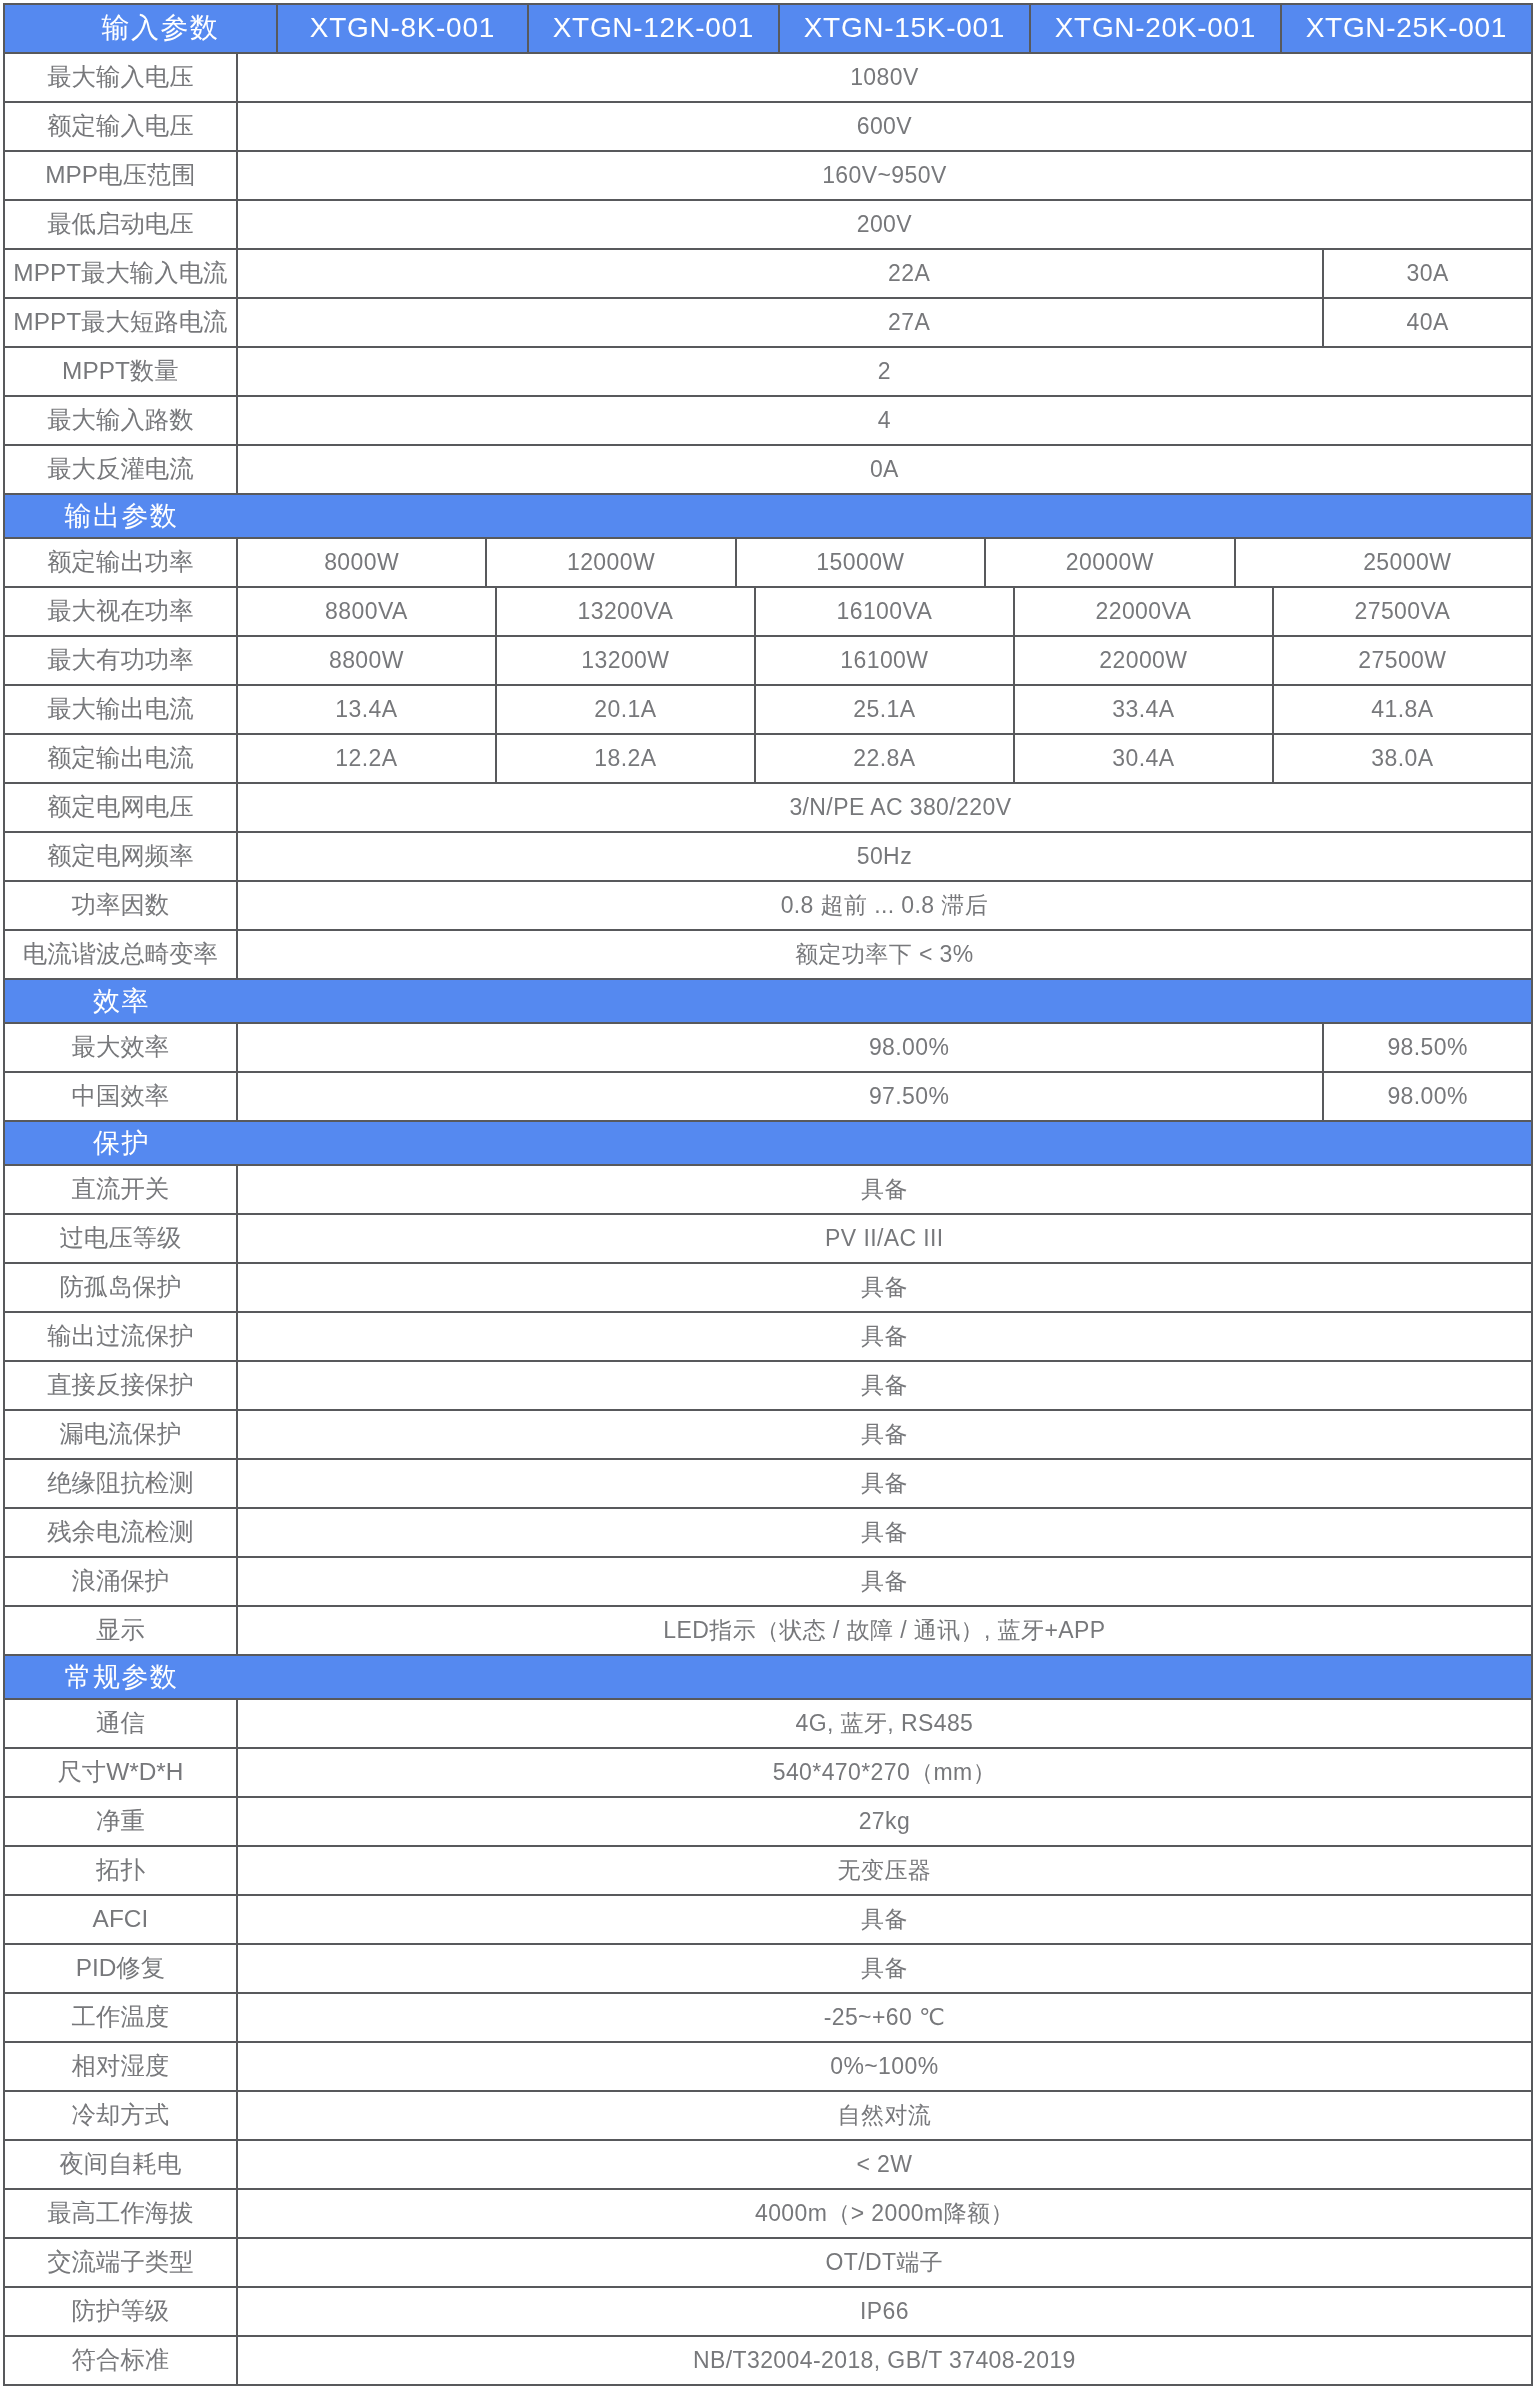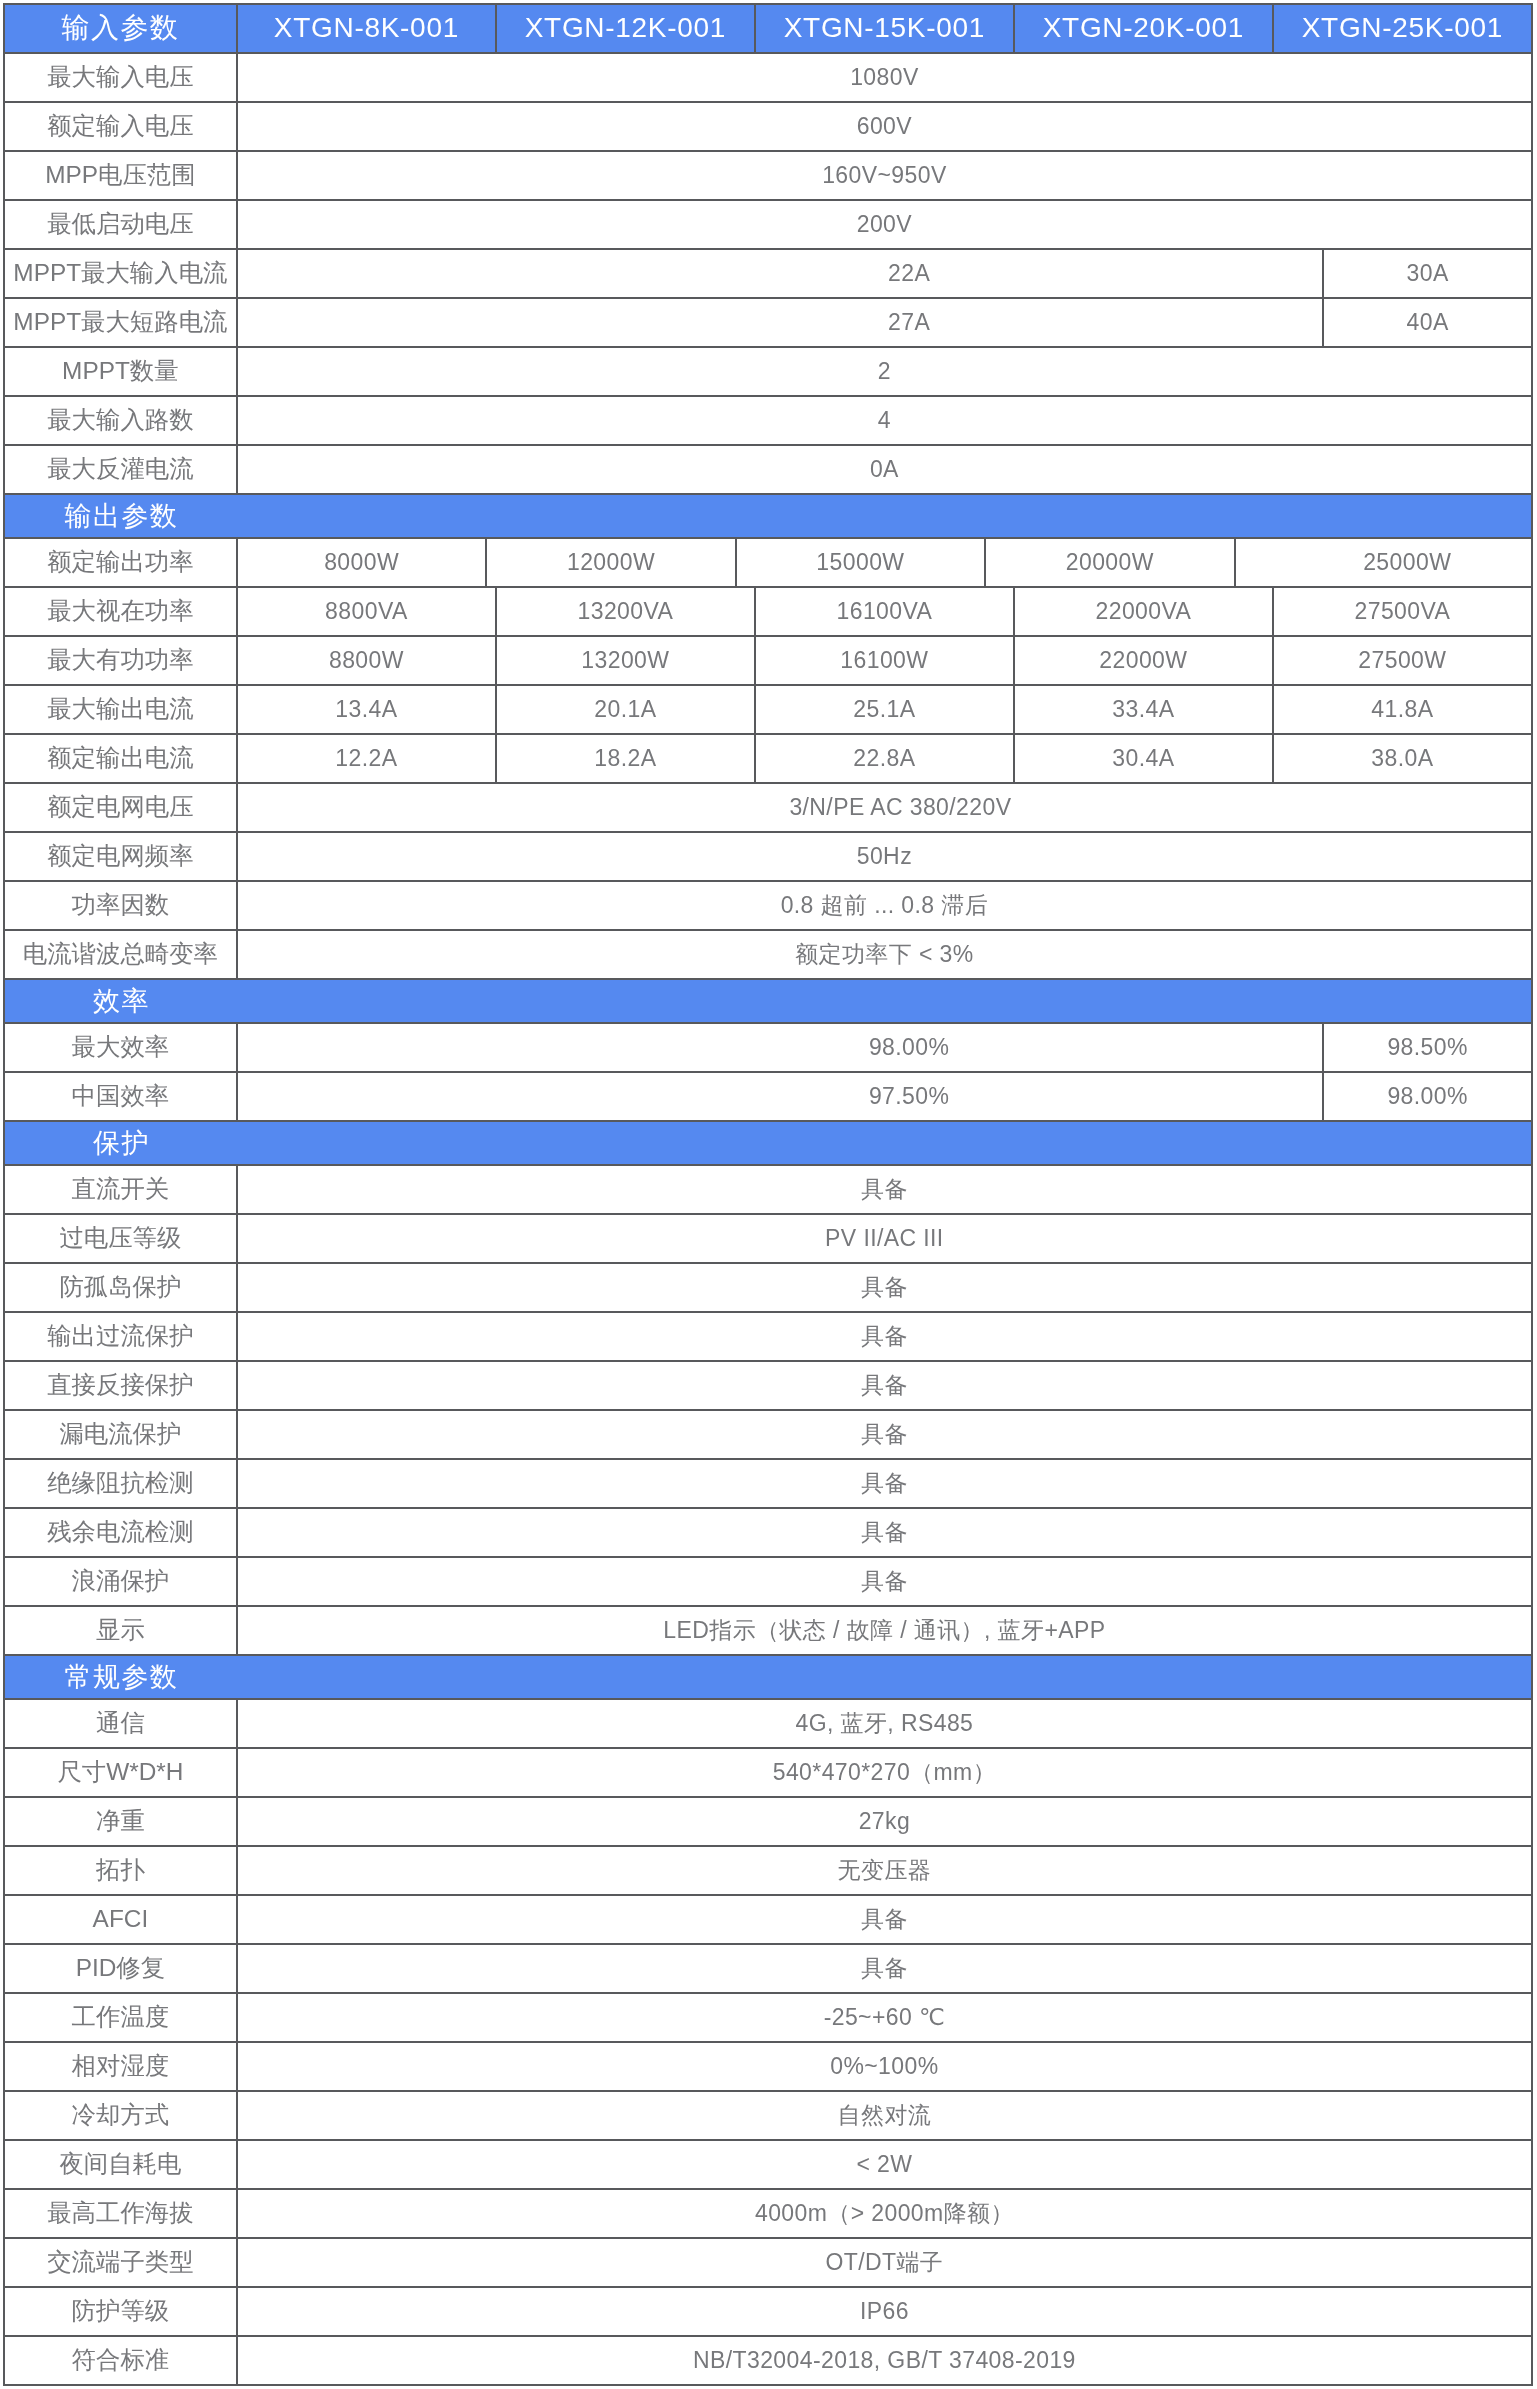--- a/index.html
+++ b/index.html
@@ -23,21 +23,21 @@
     box-sizing:border-box;
     background:var(--row-bg);
   }
   .row{
     display:flex;
     align-items:stretch;
     box-sizing:border-box;
     border-top:2.9px solid var(--border);
     background:var(--row-bg);
   }
-  .row:first-child{border-top:none;}
+  .row:first-child{border-top:none;padding-left:40px;}
   .header-row{height:47px;background:var(--blue);}
   .band-row{height:44px;background:var(--blue);border-top-width:2.9px;}
   .data-row{height:49px;}
   .label-cell{
     flex:0 0 233px;
     display:flex;align-items:center;justify-content:center;
     color:var(--text);
     font-size:24.4px;
     border-right:2.2px solid var(--border);
     box-sizing:border-box;

